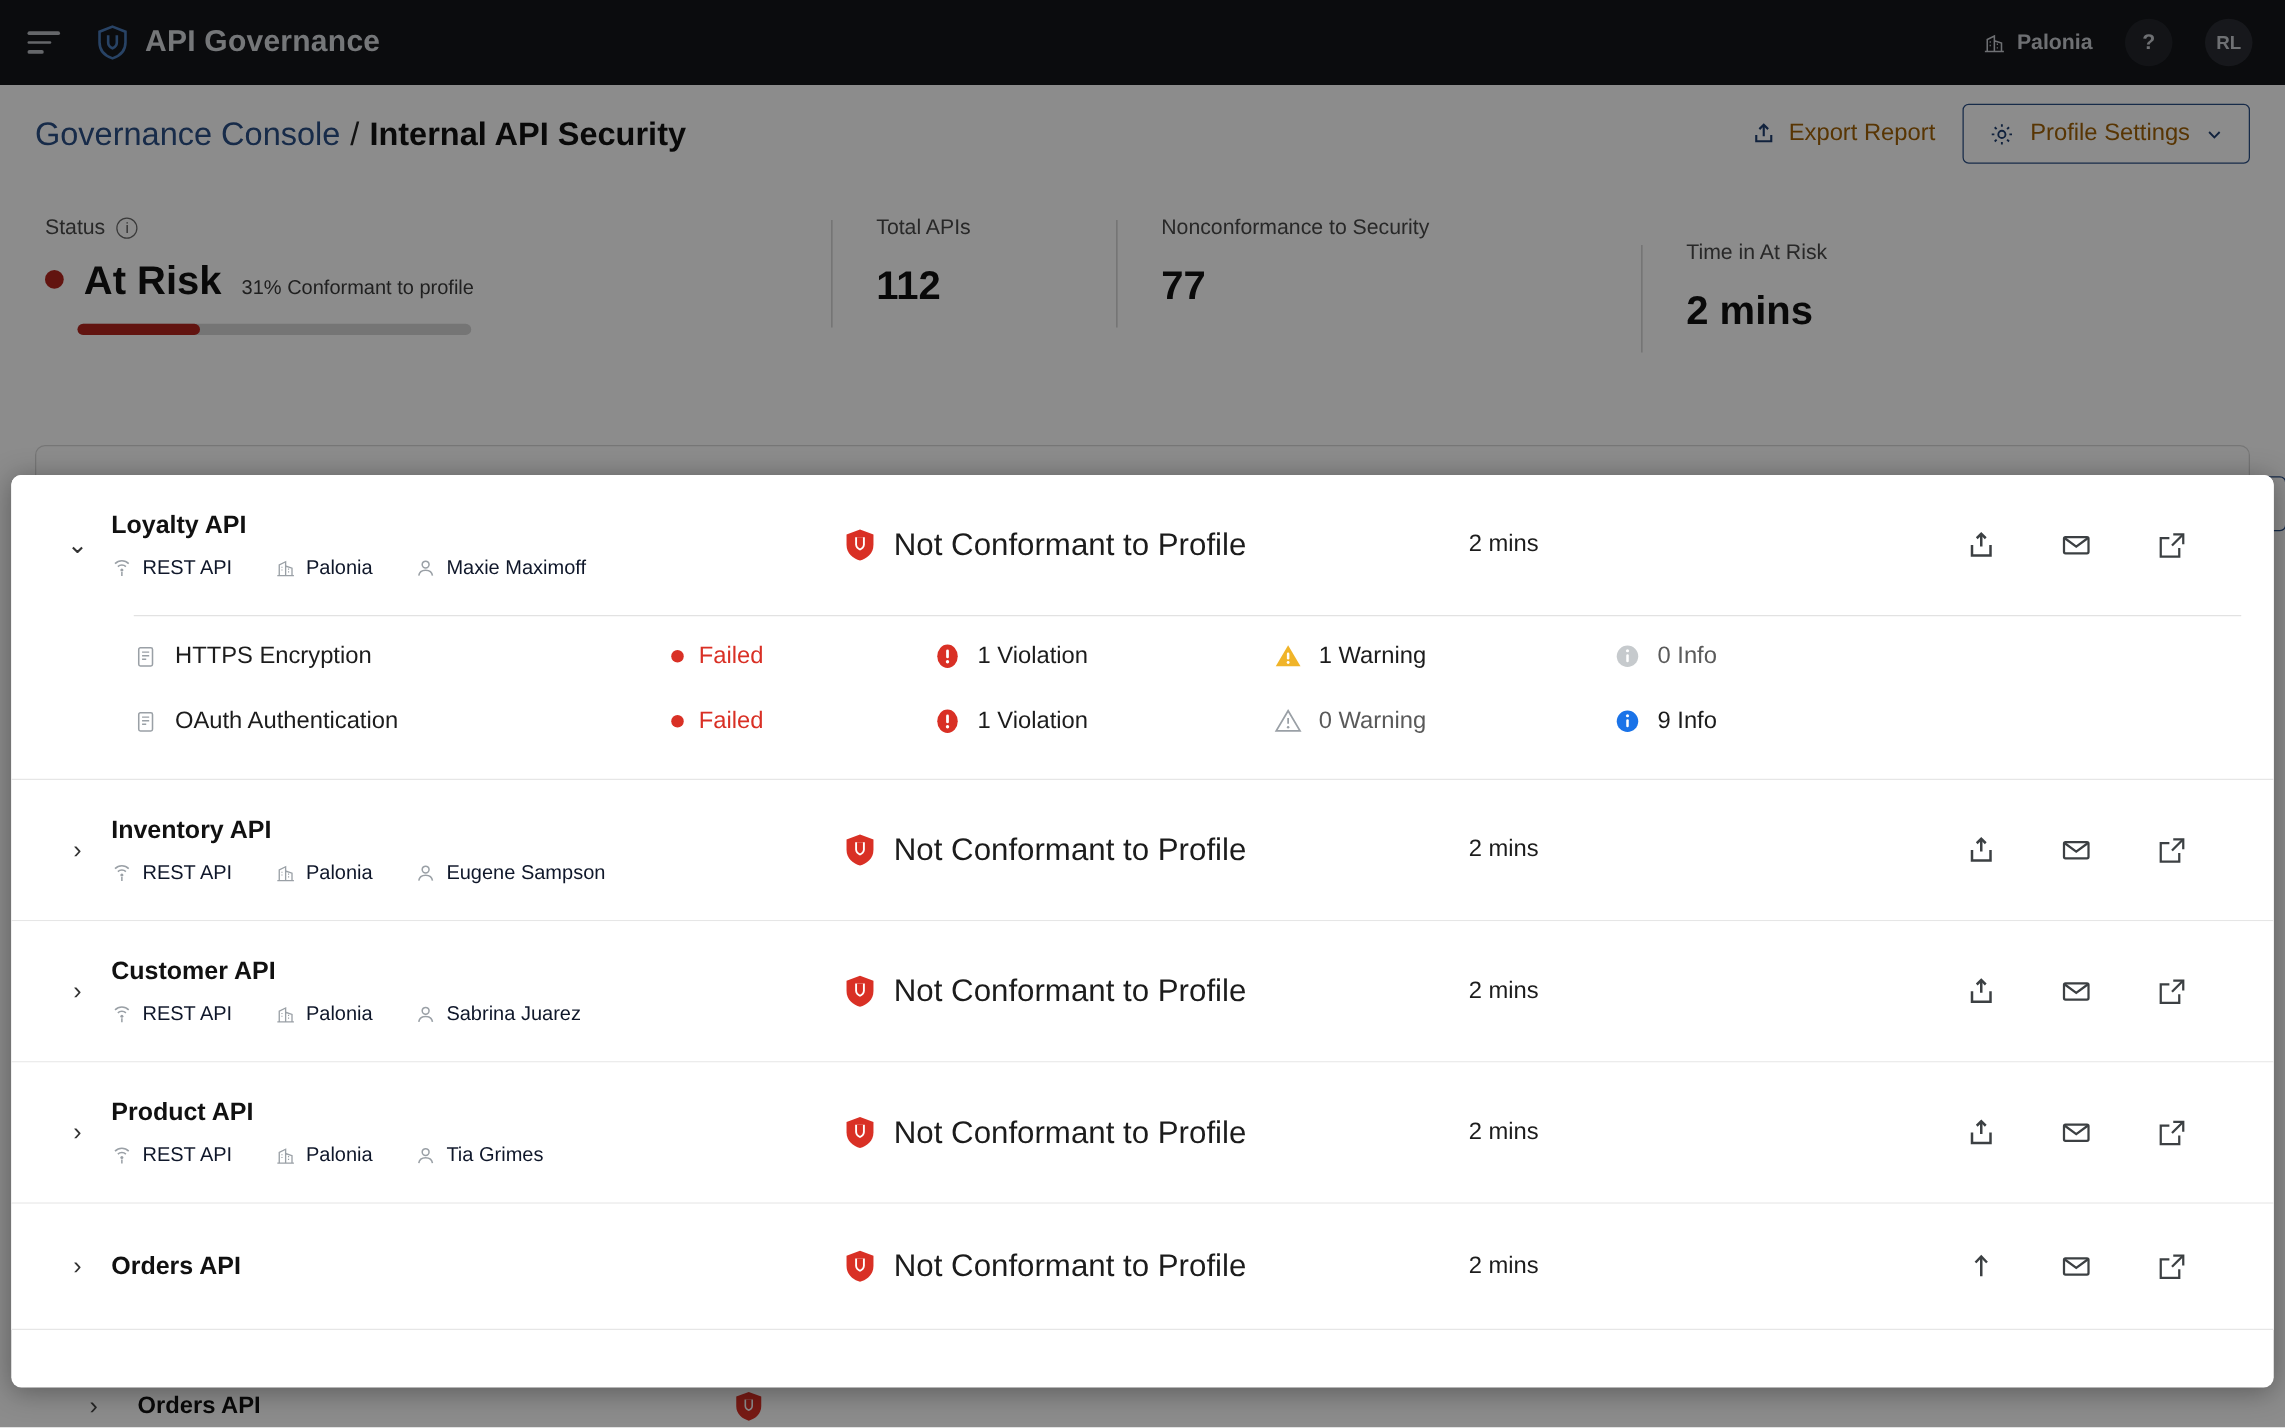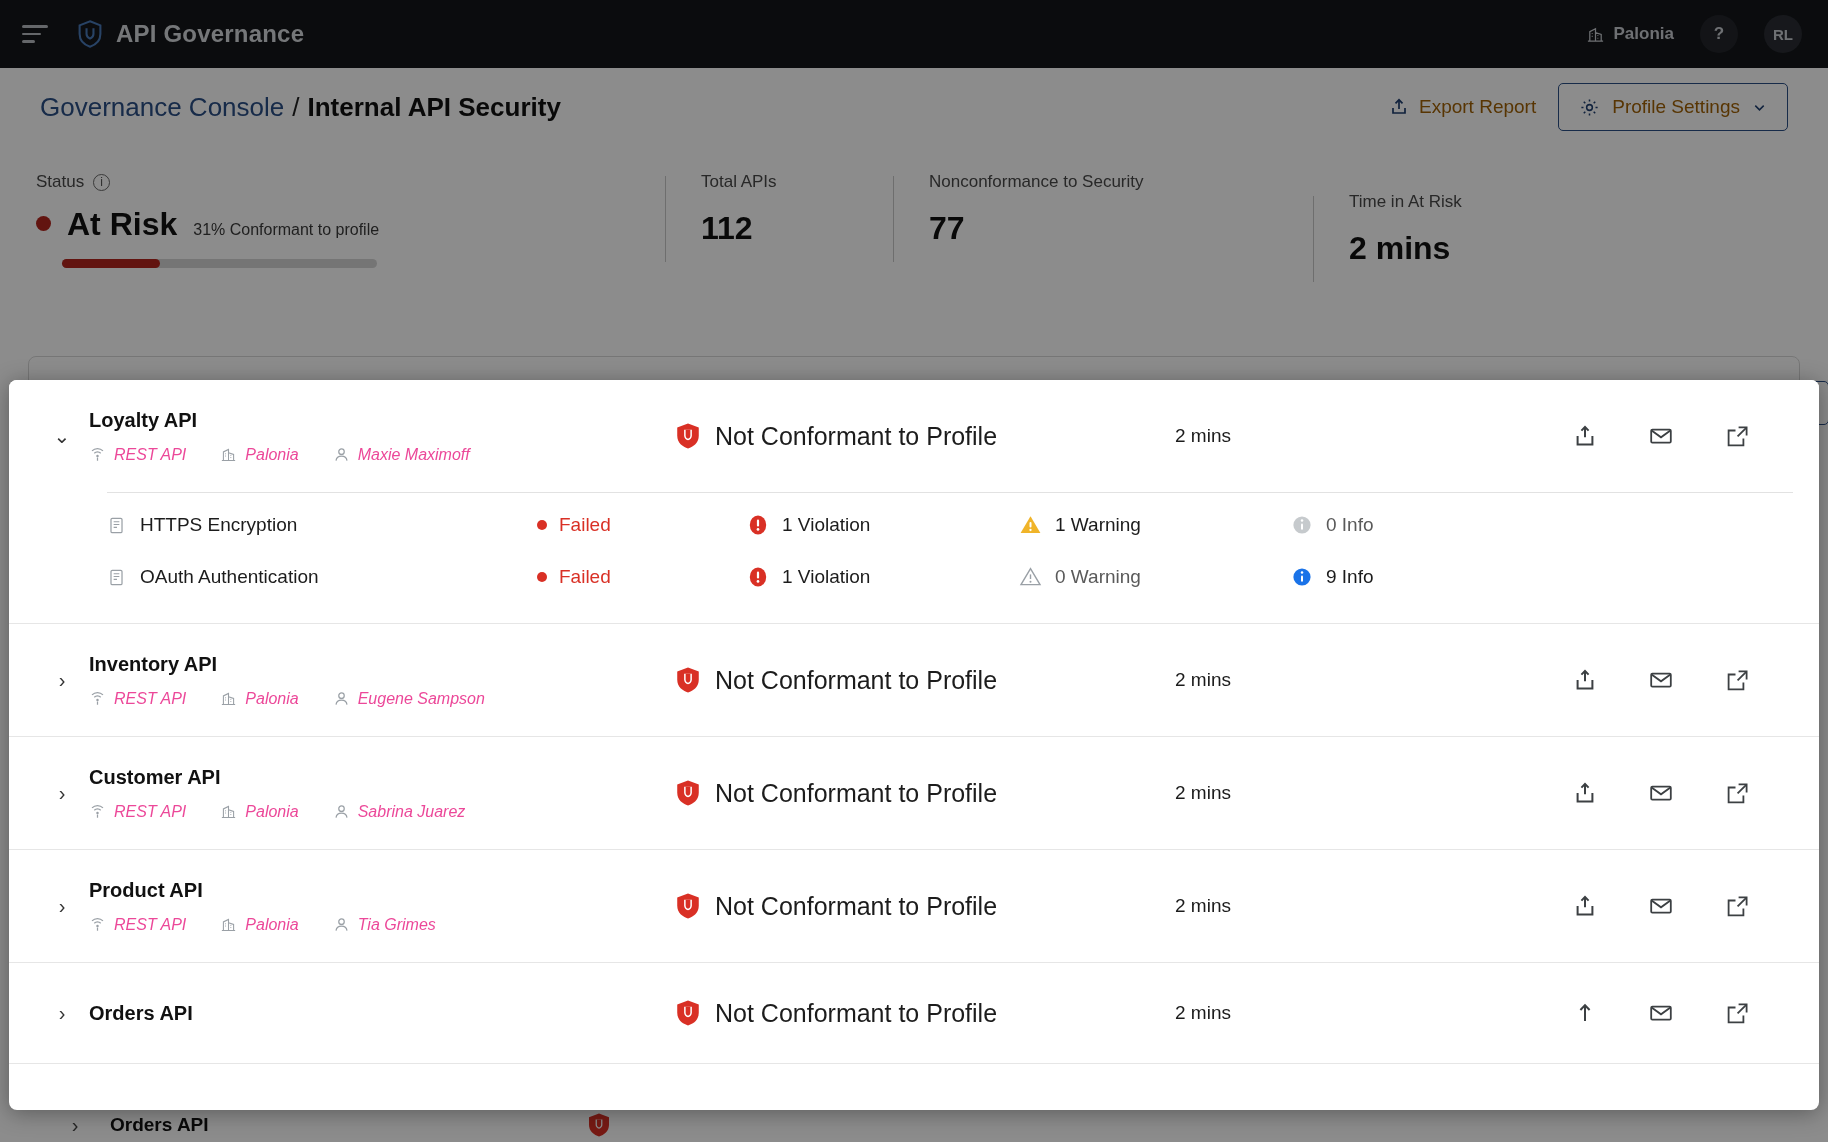--- a/index.html
+++ b/index.html
@@ -35,21 +35,21 @@
   .round-btn {
     width: 38px; height: 38px; border-radius: 50%; background: #23262b;
     display: flex; align-items: center; justify-content: center;
     color: #c9ccd1; font-size: 17px; font-weight: bold; cursor: pointer;
   }
   .avatar { background: #2a2d33; font-size: 15px; }
 
   
   .crumbbar {
     position: absolute; left: 0; top: 68px; width: 1828px; height: 78px;
-    display: flex; align-items: center; padding: 0 40px;
+    display: flex; align-items: center; padding: 0 28px;
     background: #ffffff;
   }
   .crumb { font-size: 26px; display: flex; align-items: baseline; gap: 8px; }
   .crumb-link { color: #2b4f86; cursor: pointer; }
   .crumb-sep { color: #222; }
   .crumb-cur { color: #111; font-weight: bold; }
 
   .crumb-actions { margin-left: auto; display: flex; align-items: center; gap: 22px; }
   .link-btn {
     display: flex; align-items: center; gap: 10px;
@@ -130,21 +130,21 @@
   .api-row { display: flex; align-items: center; height: 112px; padding: 0 26px 0 40px; }
   .api-row.slim { height: 100px; }
 
   .chev {
     width: 26px; color: #333; font-size: 20px; line-height: 1; cursor: pointer;
     display: flex; align-items: center; justify-content: center; user-select: none;
   }
   .api-main { width: 600px; padding-left: 14px; }
   .api-name { font-size: 20px; font-weight: bold; color: #111; }
   .api-meta { display: flex; align-items: center; gap: 34px; margin-top: 14px; }
-  .meta { display: flex; align-items: center; gap: 8px; color: #ec4899; font-size: 16px; font-style: italic; }
+  .meta { display: flex; align-items: center; gap: 8px; color: #0f172a; font-size: 16px; }
 
   .api-status { width: 500px; display: flex; align-items: center; gap: 14px; }
   .api-status-text { font-size: 25px; color: #1c1c1c; }
 
   .api-time { width: 250px; font-size: 19px; color: #1c1c1c; }
 
   .api-actions { margin-left: auto; display: flex; align-items: center; gap: 48px; padding-right: 42px; }
   .icon-btn { cursor: pointer; display: flex; align-items: center; justify-content: center; width: 28px; height: 28px; }
 
   

